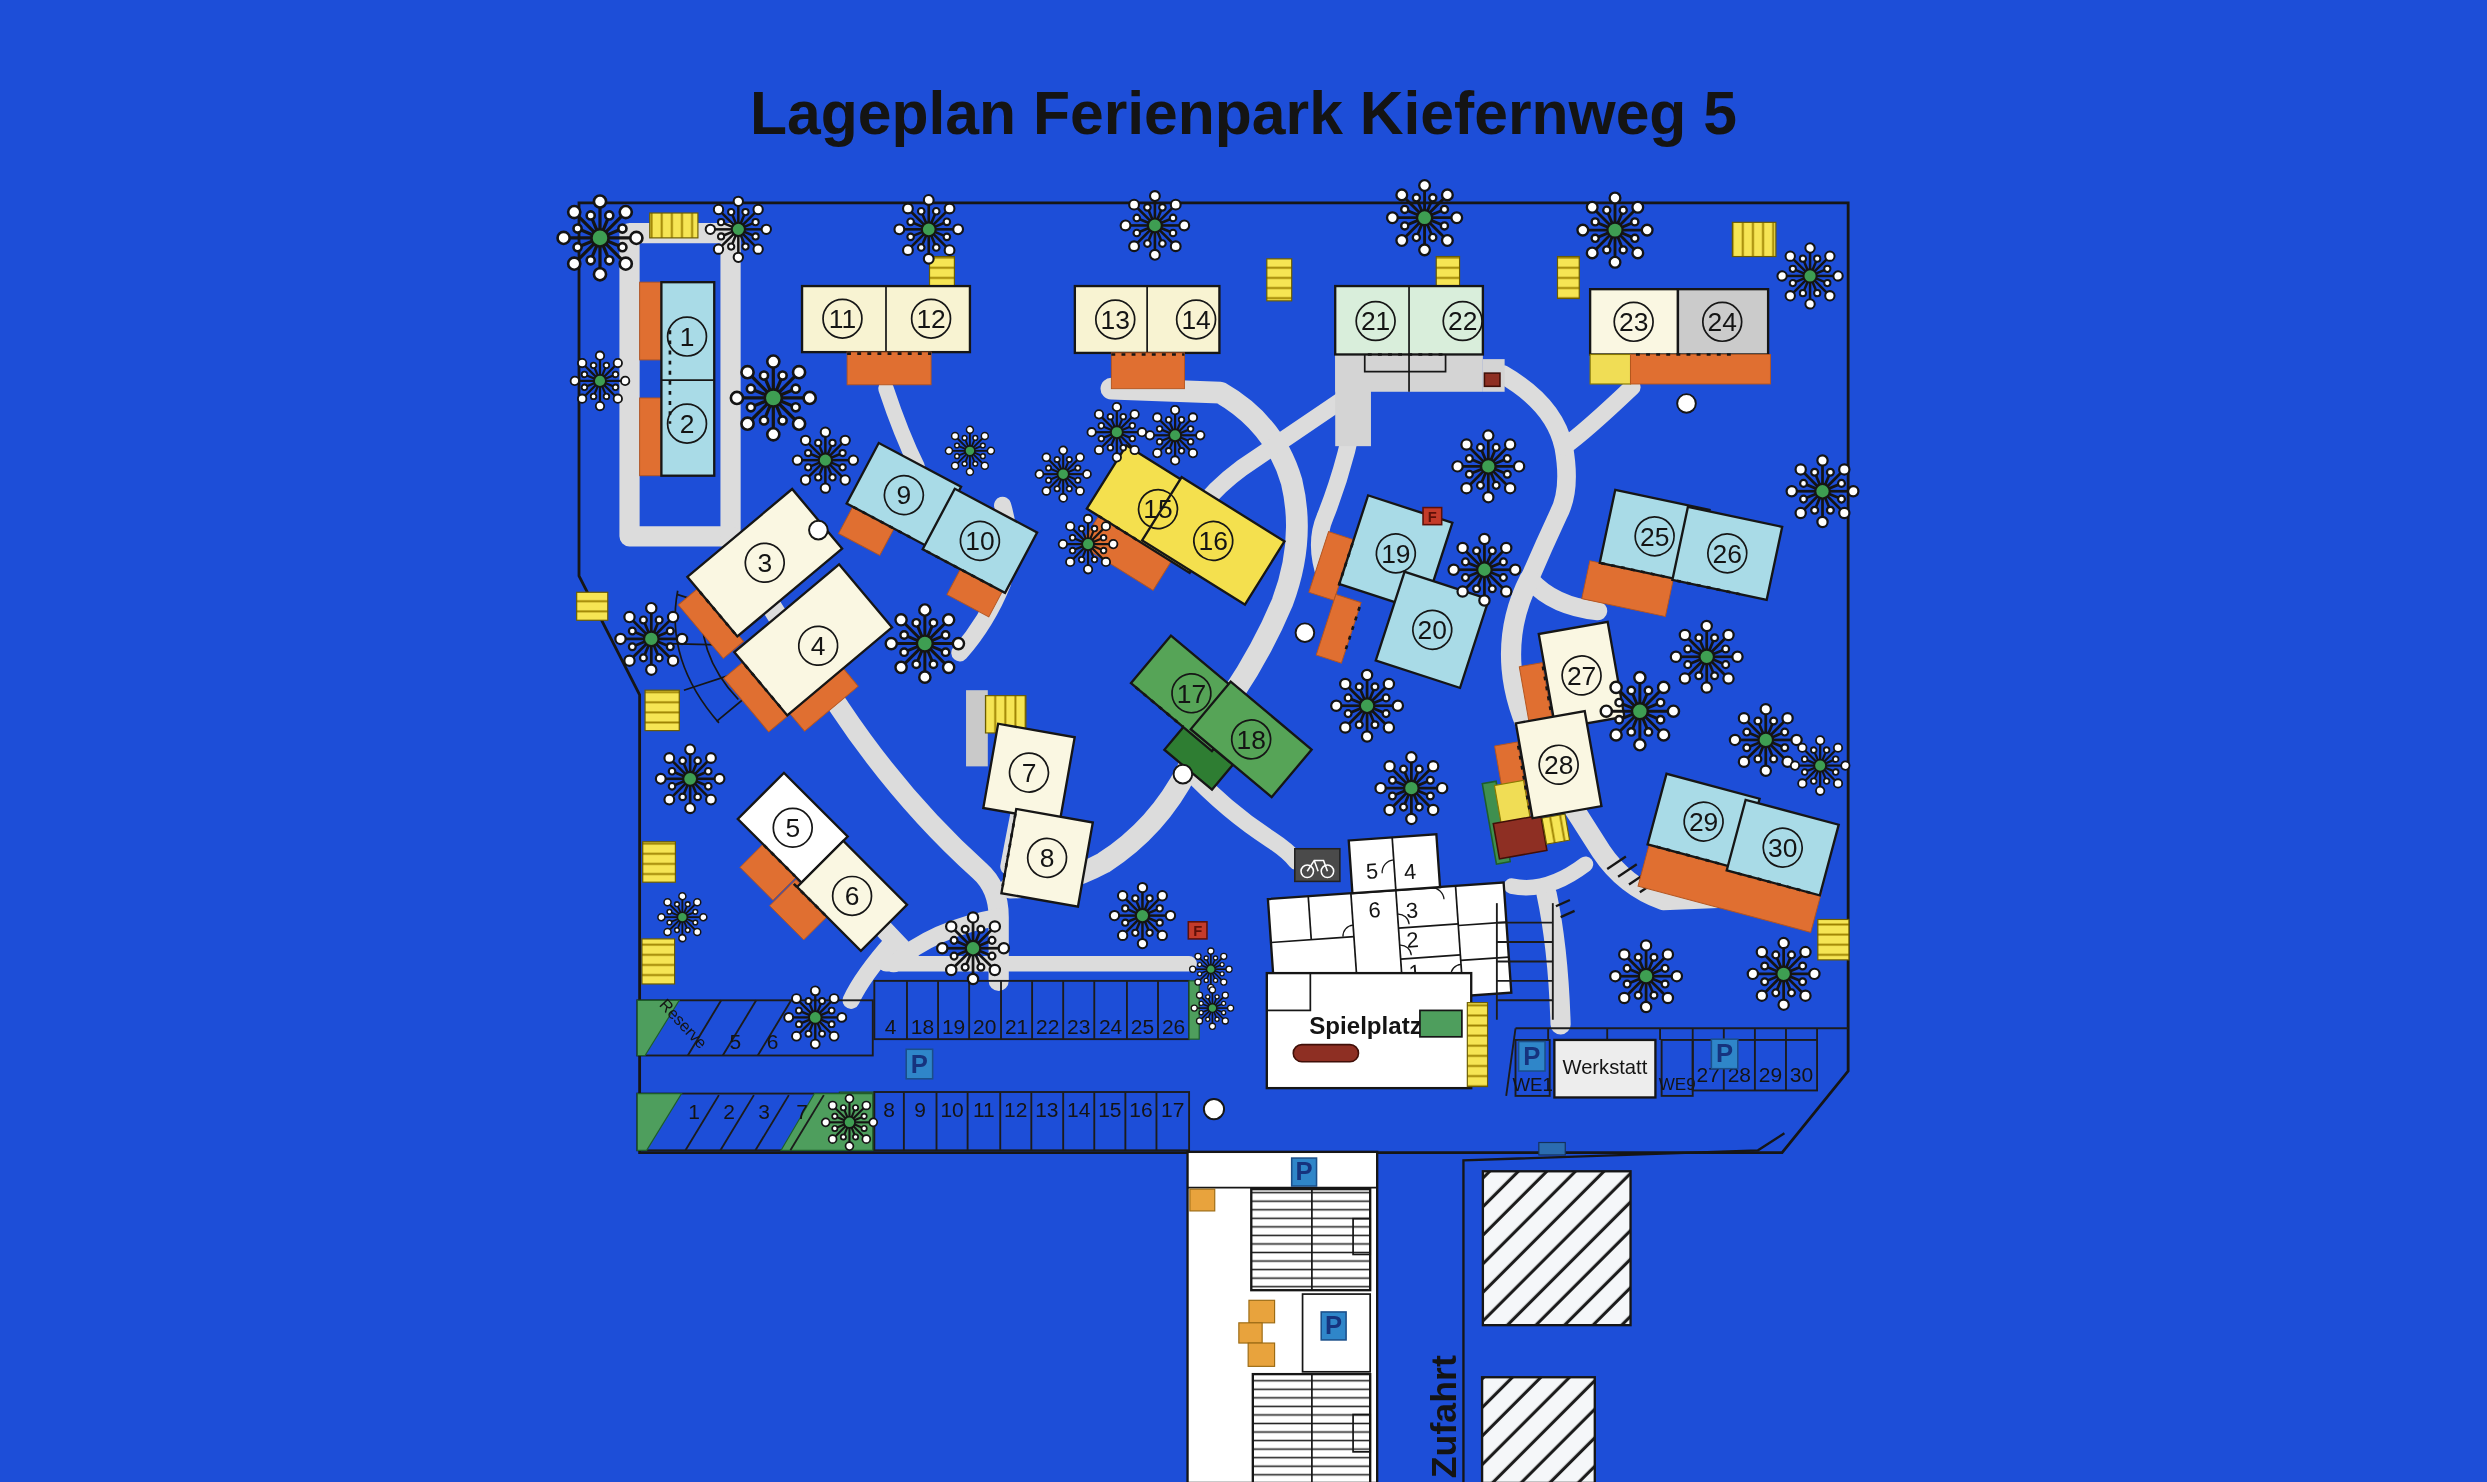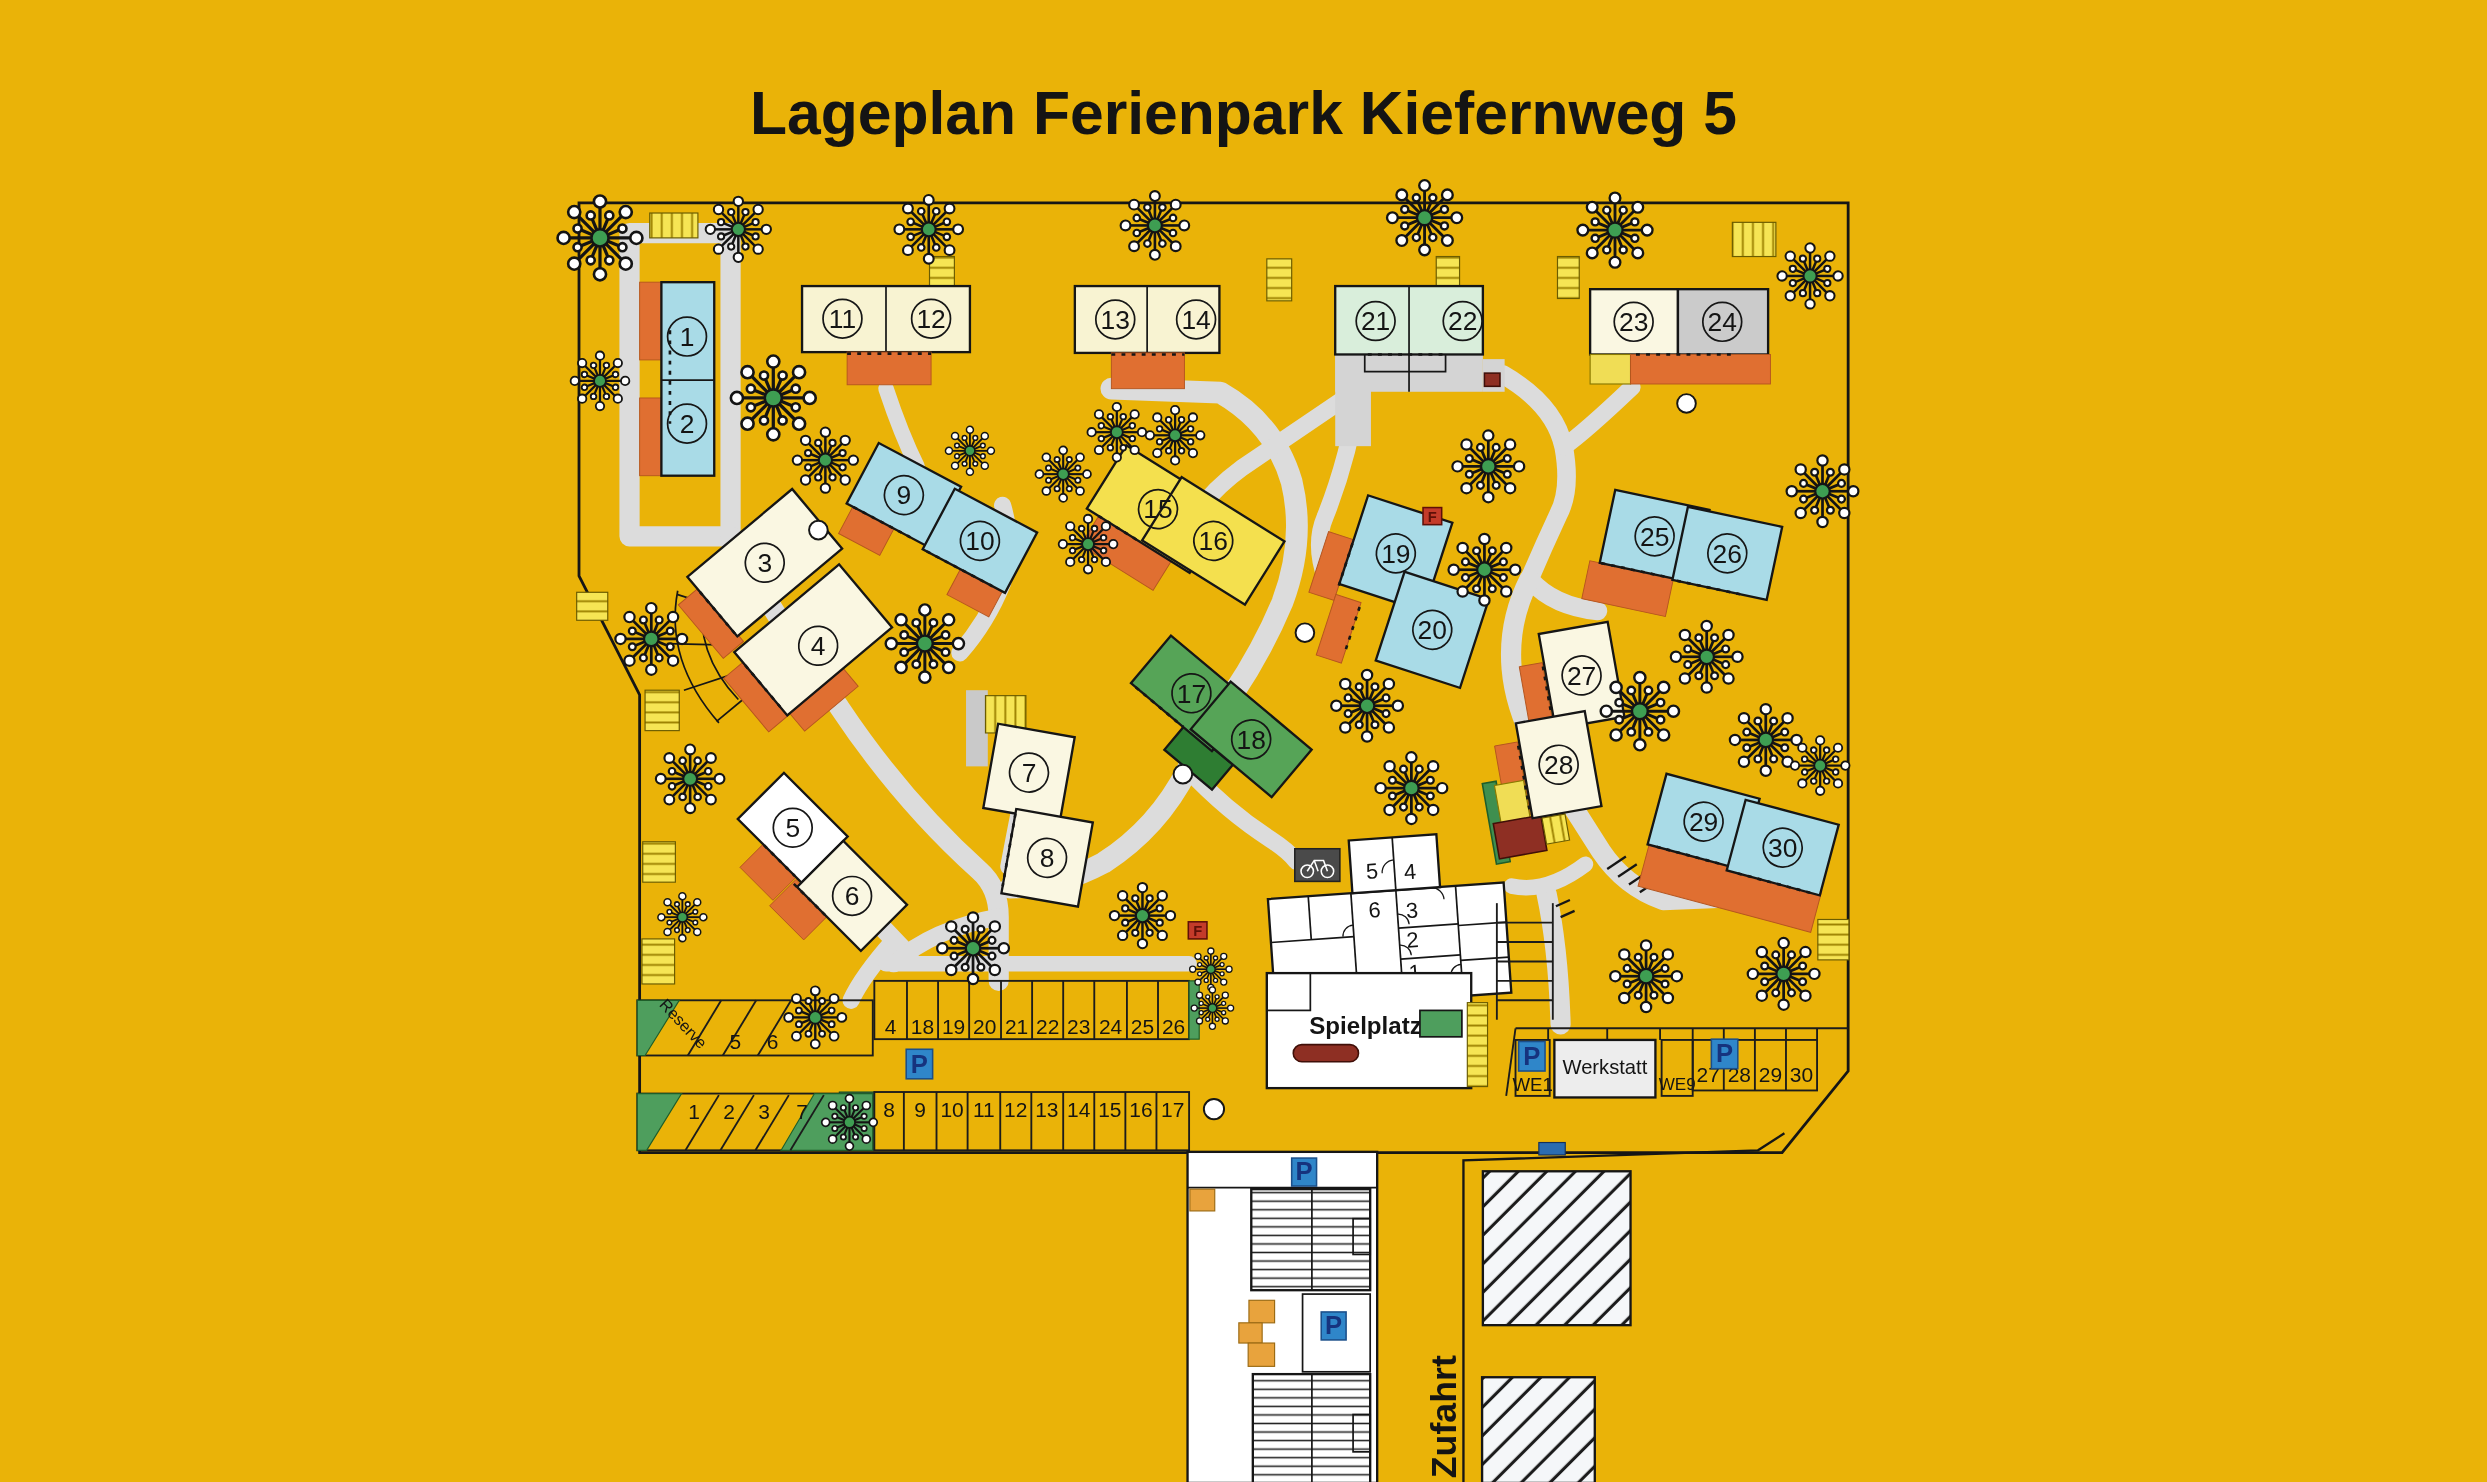--- a/index.html
+++ b/index.html
@@ -1,16 +1,16 @@
 <!DOCTYPE html>
 <html style="font-size:12.4px"><head>
 <meta charset="utf-8">
 <style>
   html,body{margin:0;padding:0;background:#ffffff;}
-  .canvas{position:relative;width:2487px;height:1483px;background:#eab308;overflow:hidden;}
+  .canvas{position:relative;width:2487px;height:1483px;background:#1d4ed8;overflow:hidden;}
   svg{position:absolute;left:0;top:0;}
   svg text{font-family:"Liberation Sans","DejaVu Sans",sans-serif;fill:#141414;}
   .hnum{font-size:34px;}
   .pnum{font-size:27px;}
   .plabel{font-size:24px;}
   .bld{stroke:#161616;stroke-width:3px;}
   .thin{stroke:#161616;stroke-width:2.2px;fill:none;}
   .dash{stroke:#161616;stroke-width:3.4px;fill:none;stroke-dasharray:5 8;}
   .path{stroke:#dcdcdc;fill:none;stroke-linecap:round;stroke-linejoin:round;}
   .terr{fill:#e06f31;stroke:#b5551f;stroke-width:1.2px;}

